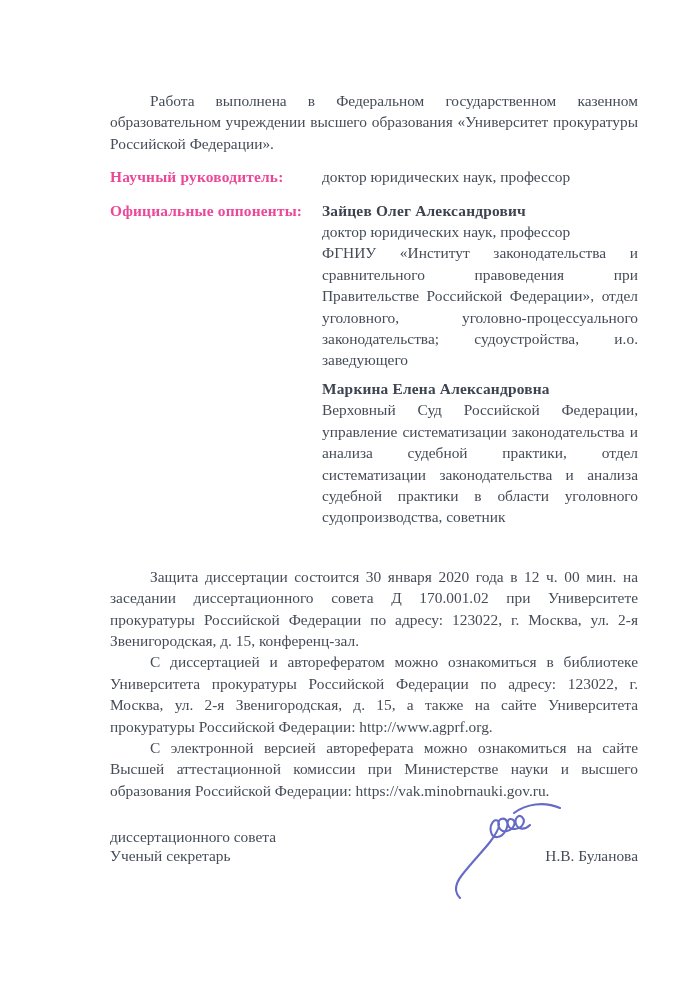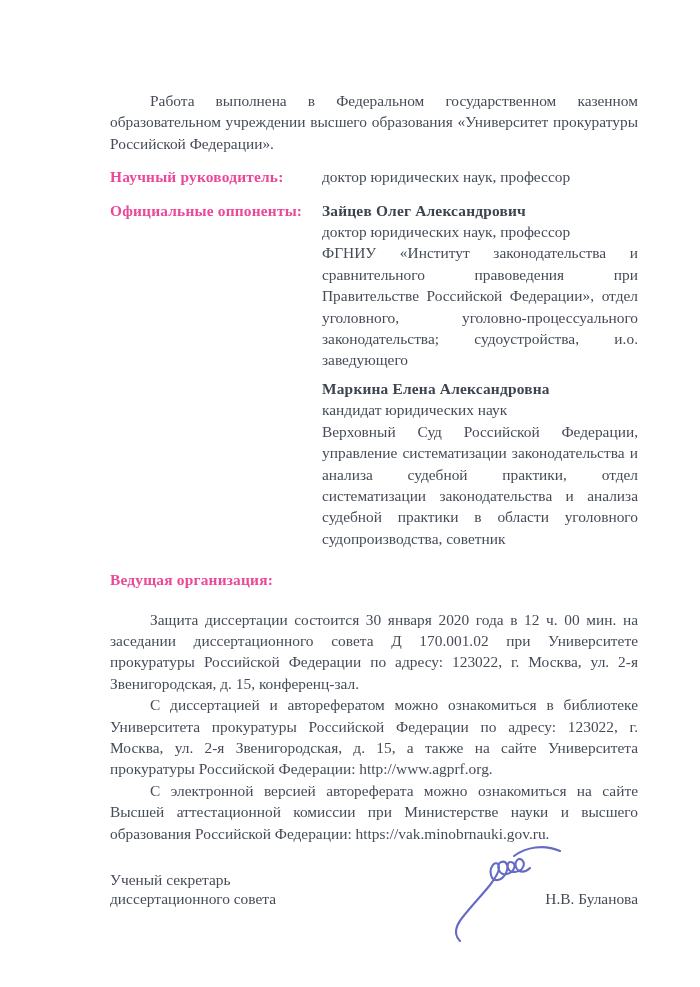--- a/index.html
+++ b/index.html
@@ -48,41 +48,39 @@
   <div class="row">
     <div class="row-label">Официальные оппоненты:</div>
     <div class="row-value">
       <div class="person">
         <div class="person-name">Зайцев Олег Александрович</div>
         <div>доктор юридических наук, профессор</div>
         <div class="affil">ФГНИУ «Институт законодательства и сравнительного правоведения при Правительстве Российской Федерации», отдел уголовного, уголовно-процессуального законодательства; судоустройства, и.о. заведующего</div>
       </div>
       <div class="person">
         <div class="person-name">Маркина Елена Александровна</div>
-        <div>кандидат юридических наук</div>
         <div class="affil">Верховный Суд Российской Федерации, управление систематизации законодательства и анализа судебной практики, отдел систематизации законодательства и анализа судебной практики в области уголовного судопроизводства, советник</div>
       </div>
     </div>
   </div>
 
   <div class="row row-last">
-    <div class="row-label">Ведущая организация:</div>
   </div>
 
   <p class="para indent">Защита диссертации состоится 30 января 2020 года в 12 ч. 00 мин. на заседании диссертационного совета Д 170.001.02 при Университете прокуратуры Российской Федерации по адресу: 123022, г. Москва, ул. 2-я Звенигородская, д. 15, конференц-зал.</p>
 
   <p class="para indent">С диссертацией и авторефератом можно ознакомиться в библиотеке Университета прокуратуры Российской Федерации по адресу: 123022, г. Москва, ул. 2-я Звенигородская, д. 15, а также на сайте Университета прокуратуры Российской Федерации: http://www.agprf.org.</p>
 
   <p class="para indent">С электронной версией автореферата можно ознакомиться на сайте Высшей аттестационной комиссии при Министерстве науки и высшего образования Российской Федерации: https://vak.minobrnauki.gov.ru.</p>
 
 
   <div class="sign-block">
     <div class="sign-role">
+      <div>диссертационного совета</div>
       <div>Ученый секретарь</div>
-      <div>диссертационного совета</div>
     </div>
 
     <svg class="signature-svg" width="125" height="105" viewBox="0 0 125 105" fill="none" stroke="#5057be" stroke-width="2.1" stroke-linecap="round" stroke-linejoin="round" opacity="0.88">
       <path d="
         M10,99
         C 4,93 5,85 12,76
         C 22,63 33,52 40,43
         C 47,34 51,26 48,22
         C 45,19 39,25 41,33
         C 43,41 52,39 56,31

